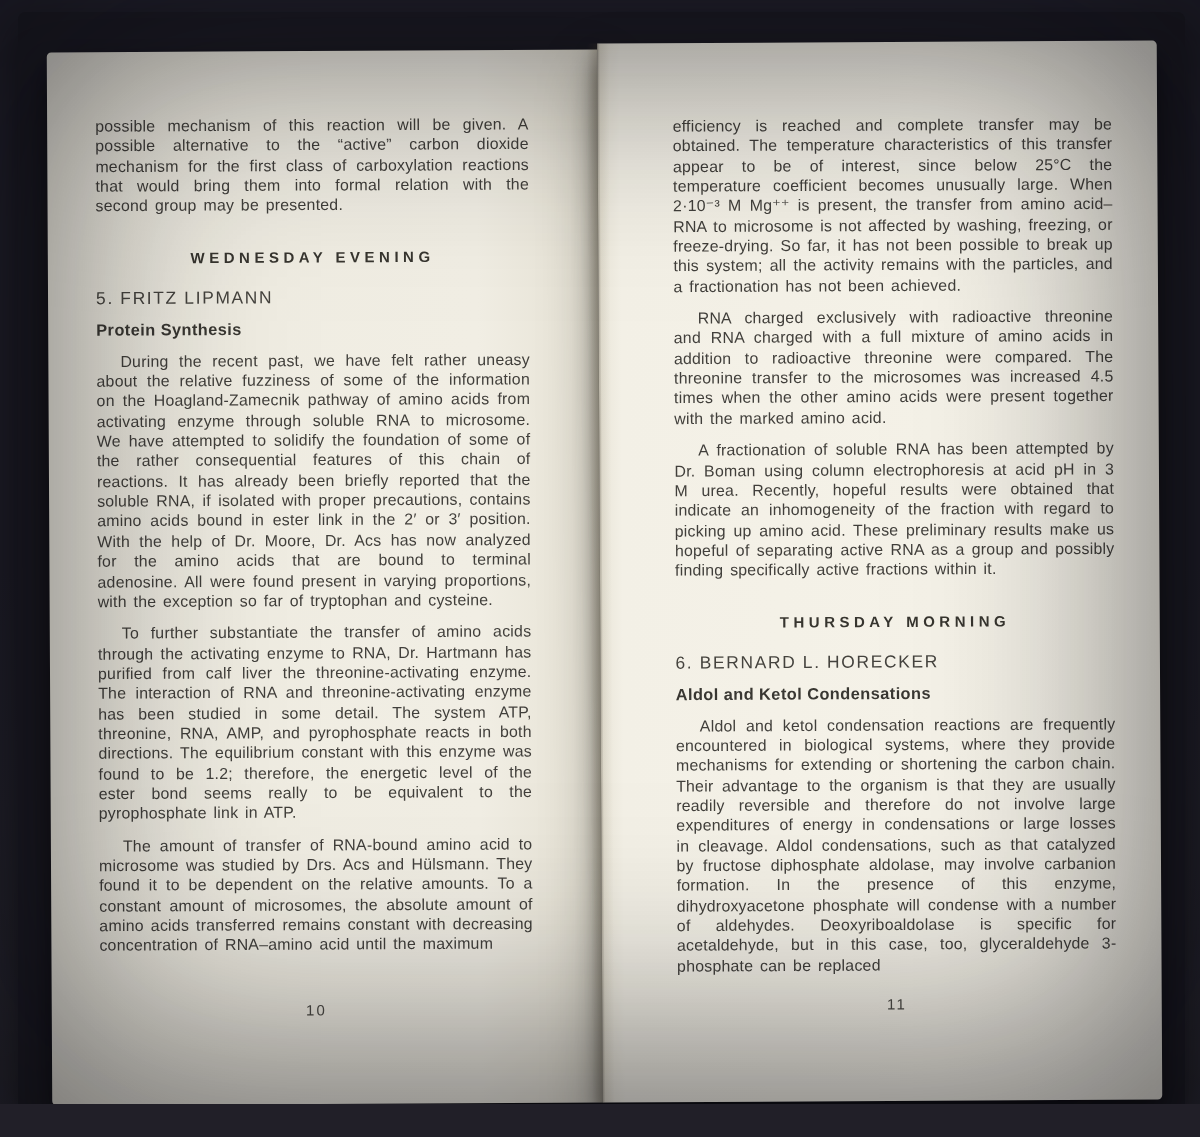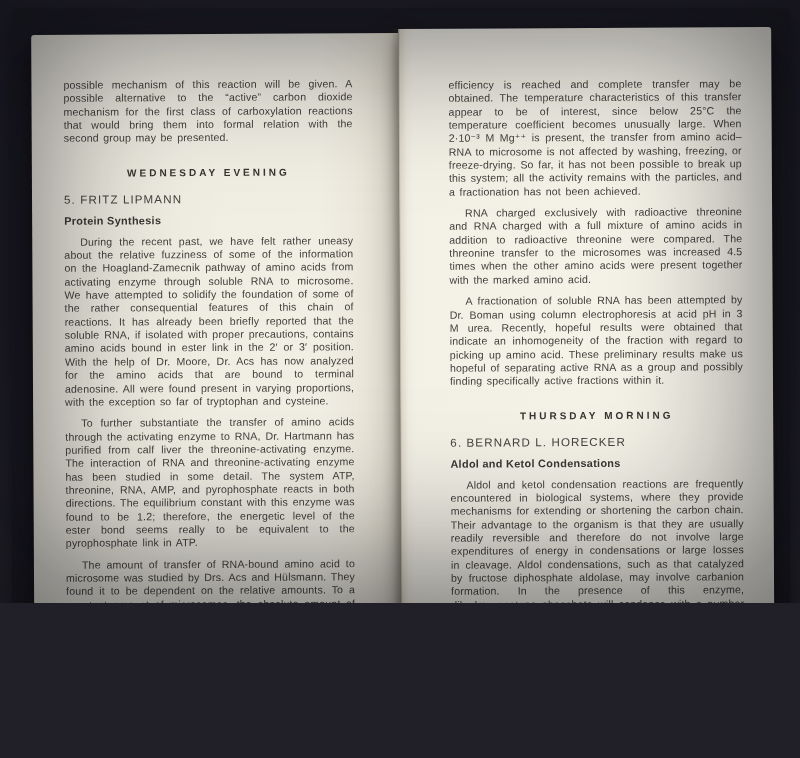--- a/index.html
+++ b/index.html
@@ -1,17 +1,17 @@
 <!DOCTYPE html>
 <html><head>
 <meta charset="utf-8">
 <style>
   html,body{margin:0;padding:0;background:#211f28;}
   .scene{
-    position:relative;width:800px;height:603px;overflow:hidden;
+    position:relative;width:800px;height:736px;overflow:hidden;
     font-family:"Liberation Sans","DejaVu Sans",sans-serif;
     background:radial-gradient(ellipse 130% 55% at 52% 102%, #413f49 0%, #2c2b35 48%, #262531 100%);
   }
   .vignette{position:absolute;inset:0;pointer-events:none;
     box-shadow:inset 0 0 150px 35px rgba(8,8,12,0.55);}
   .cover{
     position:absolute;left:12px;top:8px;width:778px;height:734px;
     background:#1d1c25;border-radius:5px;
     box-shadow:0 10px 26px rgba(0,0,0,0.5);
   }

